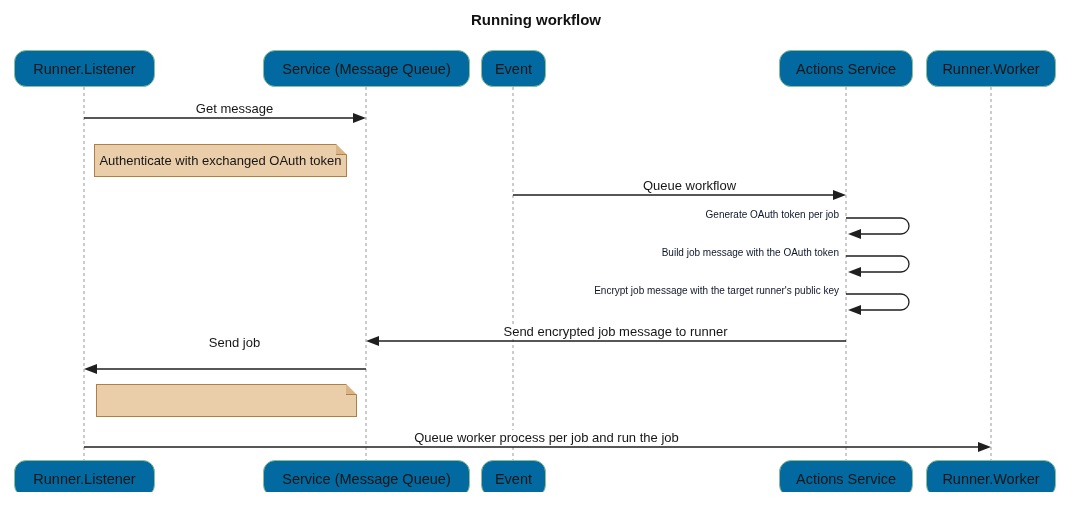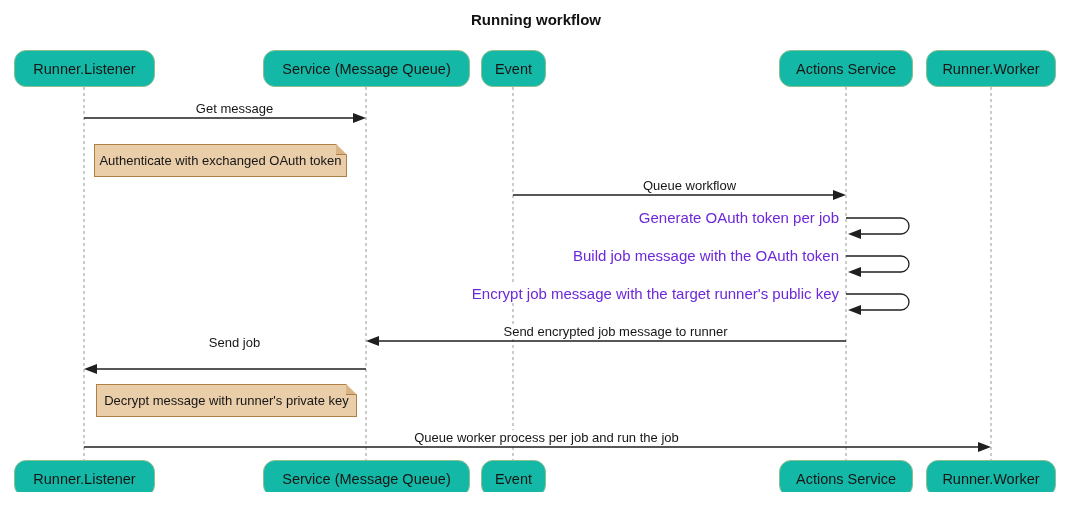--- a/index.html
+++ b/index.html
@@ -34,43 +34,43 @@
   }
   .msgline {
     stroke: #1f1f1f;
     stroke-width: 1.3;
     fill: none;
   }
   .arrowhead { fill: #1f1f1f; stroke: none; }
   .actor {
     position: absolute;
     height: 37px;
-    background: #14b8a6;
+    background: #0369a1;
     border: 1px solid #8cbf8e;
     border-radius: 12px;
     box-sizing: border-box;
     display: flex;
     align-items: center;
     justify-content: center;
     font-size: 14.5px;
     color: #161616;
     white-space: nowrap;
   }
   .msg-label {
     position: absolute;
     font-size: 13px;
     color: #161616;
     white-space: nowrap;
     transform: translateX(-50%);
   }
   .msg-label > span { background: #ffffff; padding: 0 3px; margin-left: 19px; }
   .self-label {
     position: absolute;
-    font-size: 15px;
-    color: #6d28d9;
+    font-size: 10px;
+    color: #0f172a;
     white-space: nowrap;
     text-align: right;
   }
   .self-label > span { background: #ffffff; padding: 0 3px; }
   .note {
     position: absolute;
     background: #eacda9;
     border: 1px solid #ae8045;
     box-sizing: border-box;
     height: 33px;
@@ -159,18 +159,17 @@
   <div class="self-label" style="right:230px; top:209px;"><span>Generate OAuth token per job</span></div>
   <div class="self-label" style="right:230px; top:247px;"><span>Build job message with the OAuth token</span></div>
   <div class="self-label" style="right:230px; top:285px;"><span>Encrypt job message with the target runner's public key</span></div>
 
   <div class="note" style="left:94px; top:144px; width:253px;">
     <span>Authenticate with exchanged OAuth token</span>
     <span class="fold-cut"></span>
     <span class="fold-flap"></span>
   </div>
   <div class="note" style="left:96px; top:384px; width:261px;">
-    <span>Decrypt message with runner's private key</span>
     <span class="fold-cut"></span>
     <span class="fold-flap"></span>
   </div>
 
 </div>
 
 </body></html>

